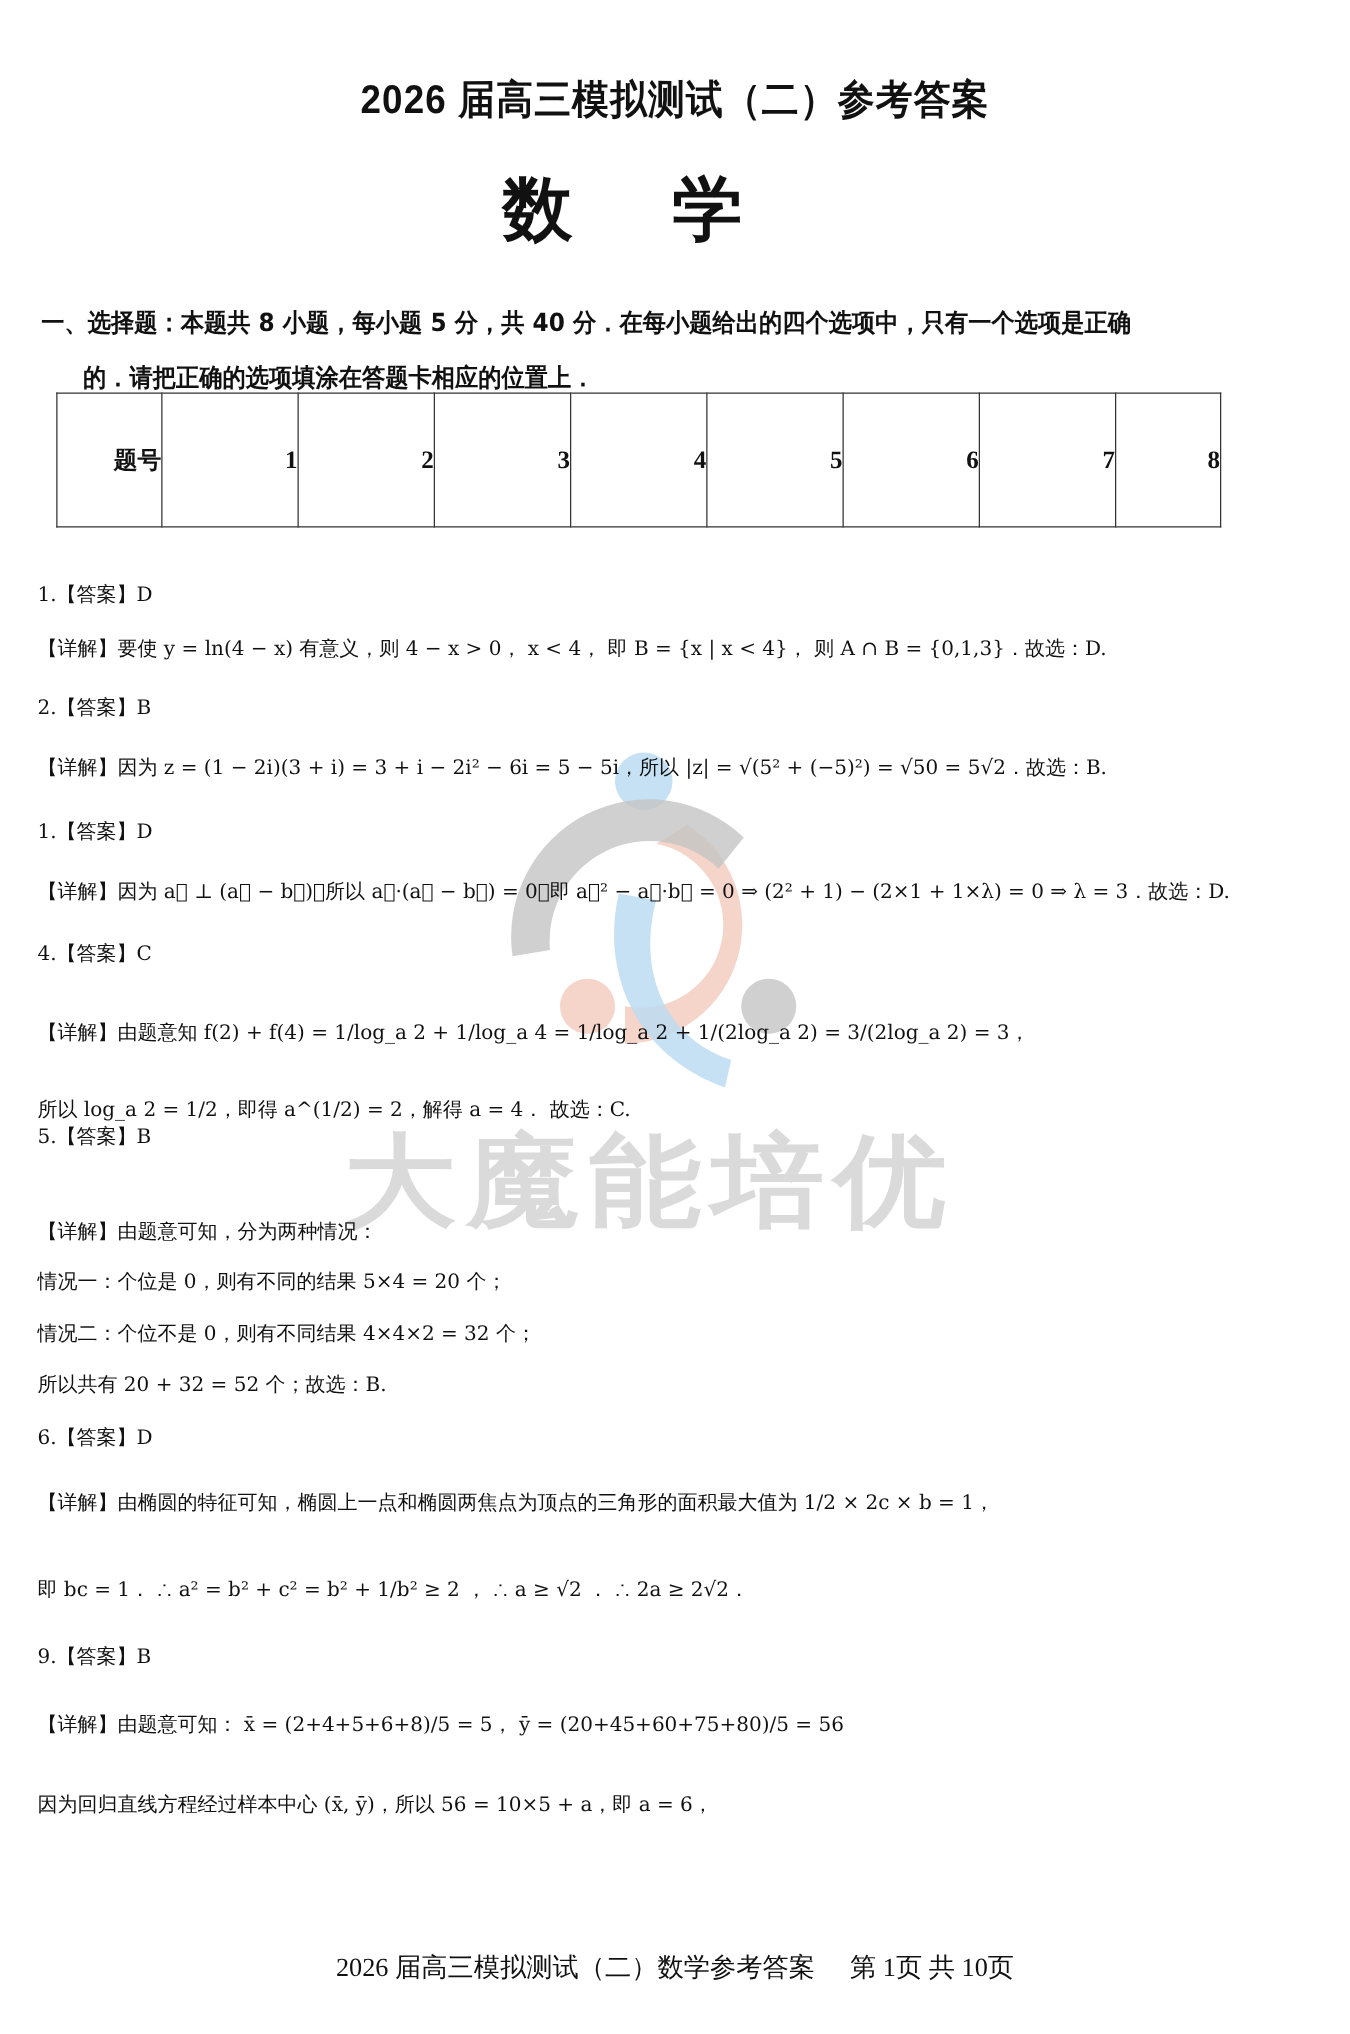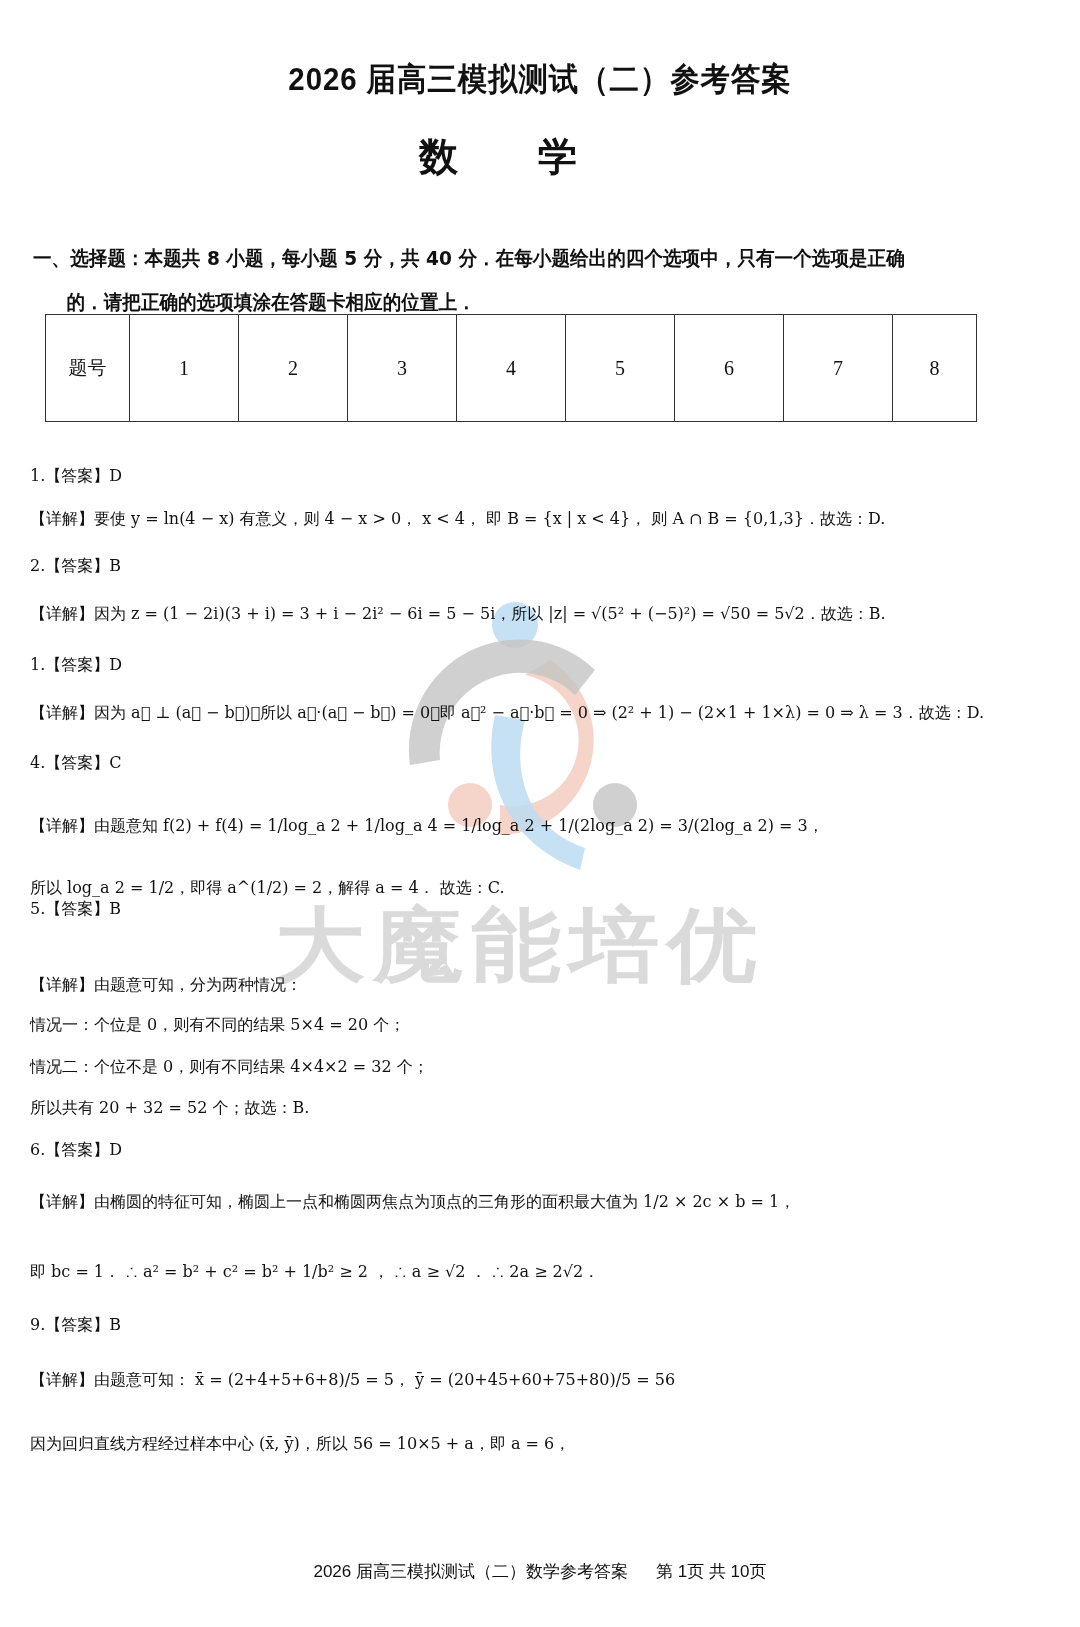--- a/index.html
+++ b/index.html
@@ -9,34 +9,34 @@
   .watermark { position: absolute; pointer-events: none; z-index: 0; }
   .wm-logo { left: 380px; top: 600px; width: 300px; height: 300px; }
   .wm-text { left: 275px; top: 885px; font-family: "DejaVu Sans", sans-serif; font-weight: bold;
              font-size: 90px; letter-spacing: 8px; color: #bdbdbd; opacity: 0.55; transform: scaleY(0.9); white-space: nowrap; }
 
   .content { position: relative; z-index: 1; }
 
   .title { position: absolute; top: 58px; left: 0; width: 1080px; text-align: center;
            font-family: "Liberation Sans", "DejaVu Sans", sans-serif; font-size: 32px; font-weight: bold; letter-spacing: 1px; transform: scaleX(0.92); }
   .subject { position: absolute; top: 130px; left: 0; width: 996px; text-align: center;
-             font-family: "DejaVu Sans", sans-serif; font-size: 39px; font-weight: bold; word-spacing: 60px; }
+             font-family: "DejaVu Sans", sans-serif; font-size: 56px; font-weight: bold; word-spacing: 60px; }
   .subject span { margin: 0 40px; }
 
   .section-head { position: absolute; left: 33px; top: 236px; width: 1010px; font-size: 20px; font-weight: bold; line-height: 44px; font-family: "DejaVu Sans", sans-serif; transform-origin: left top; transform: scaleX(0.93); }
   .section-head .l2 { padding-left: 36px; }
 
   table.answers { position: absolute; left: 45px; top: 314px; width: 932px; height: 108px; border-collapse: collapse; }
-  table.answers td { border: 1.5px solid #333; text-align: center; font-weight: normal; font-size: 20px; height: 54px; }
+  table.answers td { border: 1.5px solid #333; text-align: right; font-weight: bold; font-size: 20px; height: 54px; }
   table.answers td.hdr { width: 84px; font-family: "DejaVu Sans", sans-serif; font-size: 19px; }
   table.answers td.last { width: 84px; }
 
   .line { position: absolute; left: 30px; font-size: 16px; white-space: nowrap; font-family: "DejaVu Serif", serif; }
 
-  .footer { position: absolute; top: 1560px; left: 0; width: 1080px; text-align: center; font-size: 17px; font-family: Liberation Sans, sans-serif; }
+  .footer { position: absolute; top: 1560px; left: 0; width: 1080px; text-align: center; font-size: 21px; font-family: Liberation Serif, serif; }
   .footer .gap { display: inline-block; width: 28px; }
 </style>
 </head>
 <body>
 
 <svg class="watermark wm-logo" viewBox="0 0 300 300">
   <circle cx="135" cy="25" r="23" fill="#bcdcf2" opacity="0.85"></circle>
   <path d="M 170 60 A 95 95 0 0 1 120 235 L 120 205 A 65 65 0 0 0 145 75 Z" fill="#f3c9bb" opacity="0.8"></path>
   <path d="M 30 165 A 110 110 0 0 1 215 70 L 195 95 A 80 80 0 0 0 60 160 Z" fill="#c4c4c4" opacity="0.8"></path>
   <path d="M 115 115 C 100 180 130 245 200 270 L 205 248 C 150 230 130 175 145 120 Z" fill="#bcdcf2" opacity="0.85"></path>

